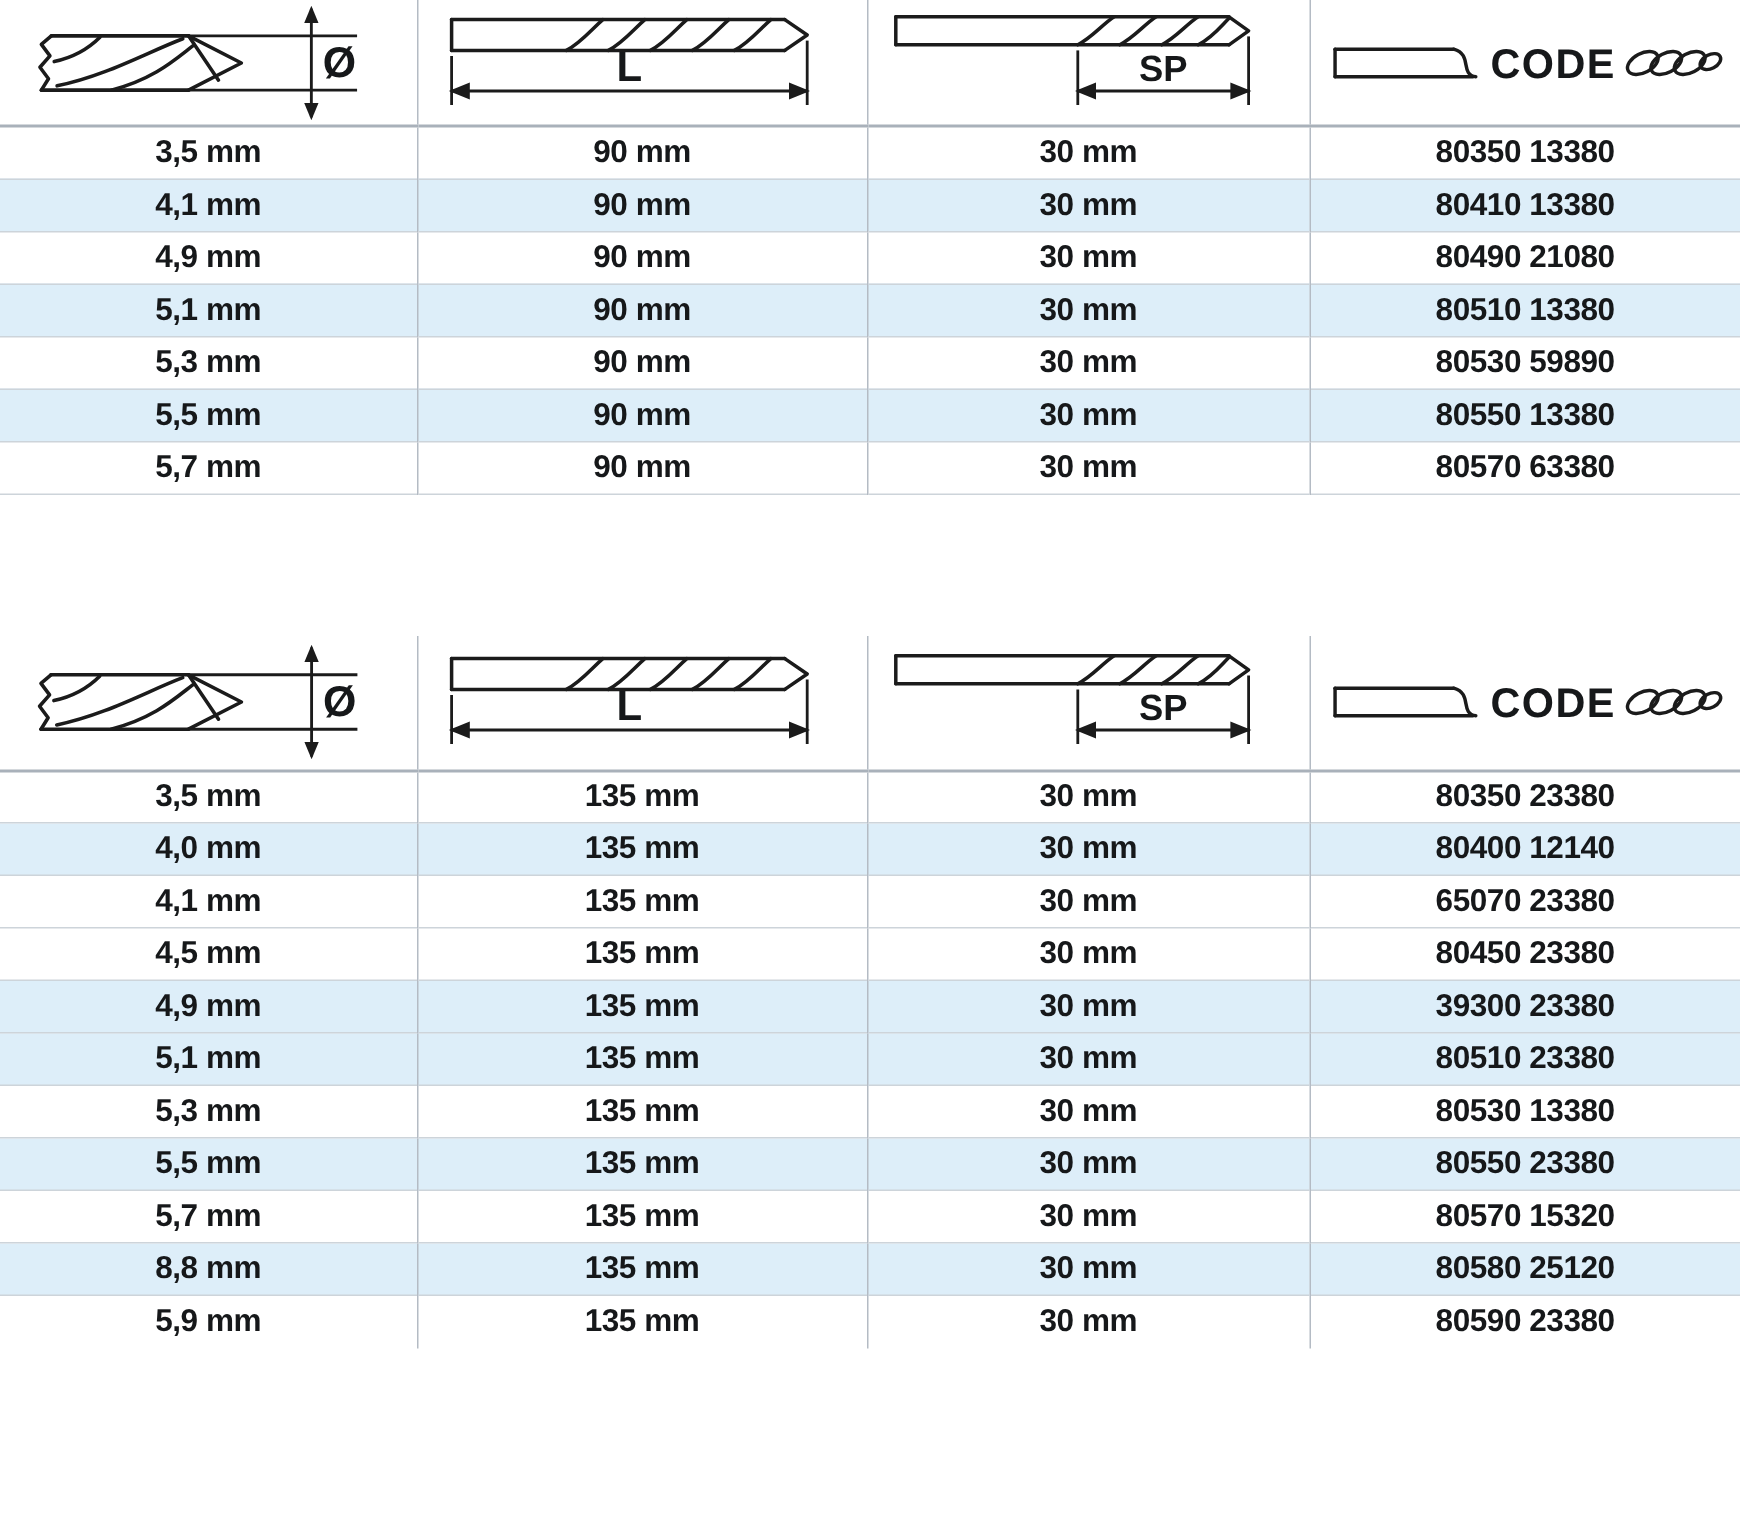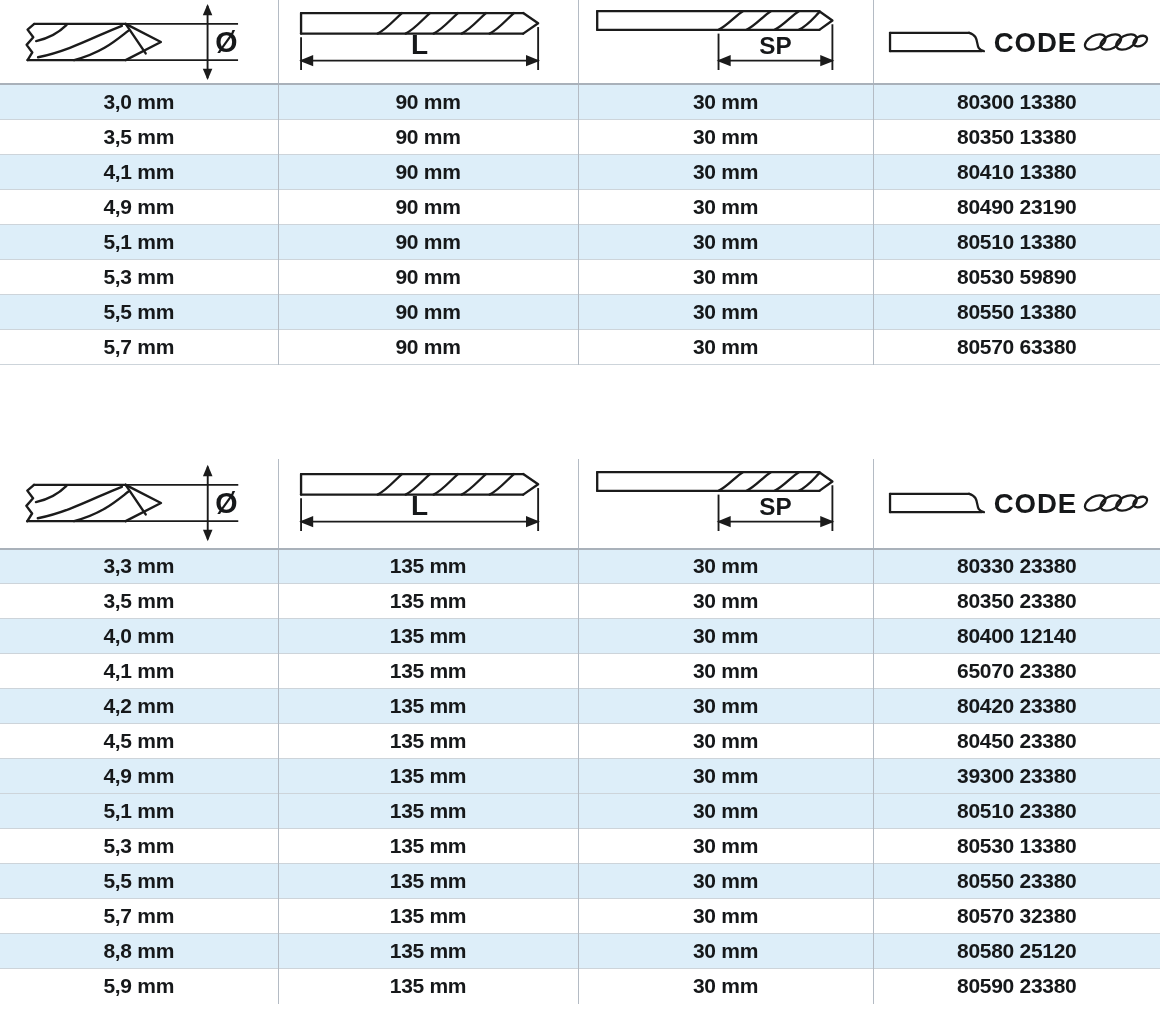--- a/index.html
+++ b/index.html
@@ -143,43 +143,37 @@
               <ellipse cx="252" cy="31" rx="12" ry="7" transform="rotate(-28 252 31)"></ellipse>
               <ellipse cx="269" cy="31" rx="12" ry="7" transform="rotate(-28 269 31)"></ellipse>
               <ellipse cx="284" cy="30" rx="8" ry="5" transform="rotate(-28 284 30)"></ellipse>
             </g>
             <text x="170" y="42" font-size="30" font-weight="bold" text-anchor="middle" letter-spacing="1">CODE</text>
           </svg>
         </th>
       </tr>
     </thead>
     <tbody>
-        <tr class="stripe">
-          <td>3,0 mm</td>
-          <td>90 mm</td>
-          <td>30 mm</td>
-          <td>80300 13380</td>
-        </tr>
         <tr>
           <td>3,5 mm</td>
           <td>90 mm</td>
           <td>30 mm</td>
           <td>80350 13380</td>
         </tr>
         <tr class="stripe">
           <td>4,1 mm</td>
           <td>90 mm</td>
           <td>30 mm</td>
           <td>80410 13380</td>
         </tr>
         <tr>
           <td>4,9 mm</td>
           <td>90 mm</td>
           <td>30 mm</td>
-          <td>80490 23190</td>
+          <td>80490 21080</td>
         </tr>
         <tr class="stripe">
           <td>5,1 mm</td>
           <td>90 mm</td>
           <td>30 mm</td>
           <td>80510 13380</td>
         </tr>
         <tr>
           <td>5,3 mm</td>
           <td>90 mm</td>
@@ -296,50 +290,38 @@
               <ellipse cx="252" cy="31" rx="12" ry="7" transform="rotate(-28 252 31)"></ellipse>
               <ellipse cx="269" cy="31" rx="12" ry="7" transform="rotate(-28 269 31)"></ellipse>
               <ellipse cx="284" cy="30" rx="8" ry="5" transform="rotate(-28 284 30)"></ellipse>
             </g>
             <text x="170" y="42" font-size="30" font-weight="bold" text-anchor="middle" letter-spacing="1">CODE</text>
           </svg>
         </th>
       </tr>
     </thead>
     <tbody>
-        <tr class="stripe">
-          <td>3,3 mm</td>
-          <td>135 mm</td>
-          <td>30 mm</td>
-          <td>80330 23380</td>
-        </tr>
         <tr>
           <td>3,5 mm</td>
           <td>135 mm</td>
           <td>30 mm</td>
           <td>80350 23380</td>
         </tr>
         <tr class="stripe">
           <td>4,0 mm</td>
           <td>135 mm</td>
           <td>30 mm</td>
           <td>80400 12140</td>
         </tr>
         <tr>
           <td>4,1 mm</td>
           <td>135 mm</td>
           <td>30 mm</td>
           <td>65070 23380</td>
         </tr>
-        <tr class="stripe">
-          <td>4,2 mm</td>
-          <td>135 mm</td>
-          <td>30 mm</td>
-          <td>80420 23380</td>
-        </tr>
         <tr>
           <td>4,5 mm</td>
           <td>135 mm</td>
           <td>30 mm</td>
           <td>80450 23380</td>
         </tr>
         <tr class="stripe">
           <td>4,9 mm</td>
           <td>135 mm</td>
           <td>30 mm</td>
@@ -360,21 +342,21 @@
         <tr class="stripe">
           <td>5,5 mm</td>
           <td>135 mm</td>
           <td>30 mm</td>
           <td>80550 23380</td>
         </tr>
         <tr>
           <td>5,7 mm</td>
           <td>135 mm</td>
           <td>30 mm</td>
-          <td>80570 32380</td>
+          <td>80570 15320</td>
         </tr>
         <tr class="stripe">
           <td>8,8 mm</td>
           <td>135 mm</td>
           <td>30 mm</td>
           <td>80580 25120</td>
         </tr>
         <tr>
           <td>5,9 mm</td>
           <td>135 mm</td>

